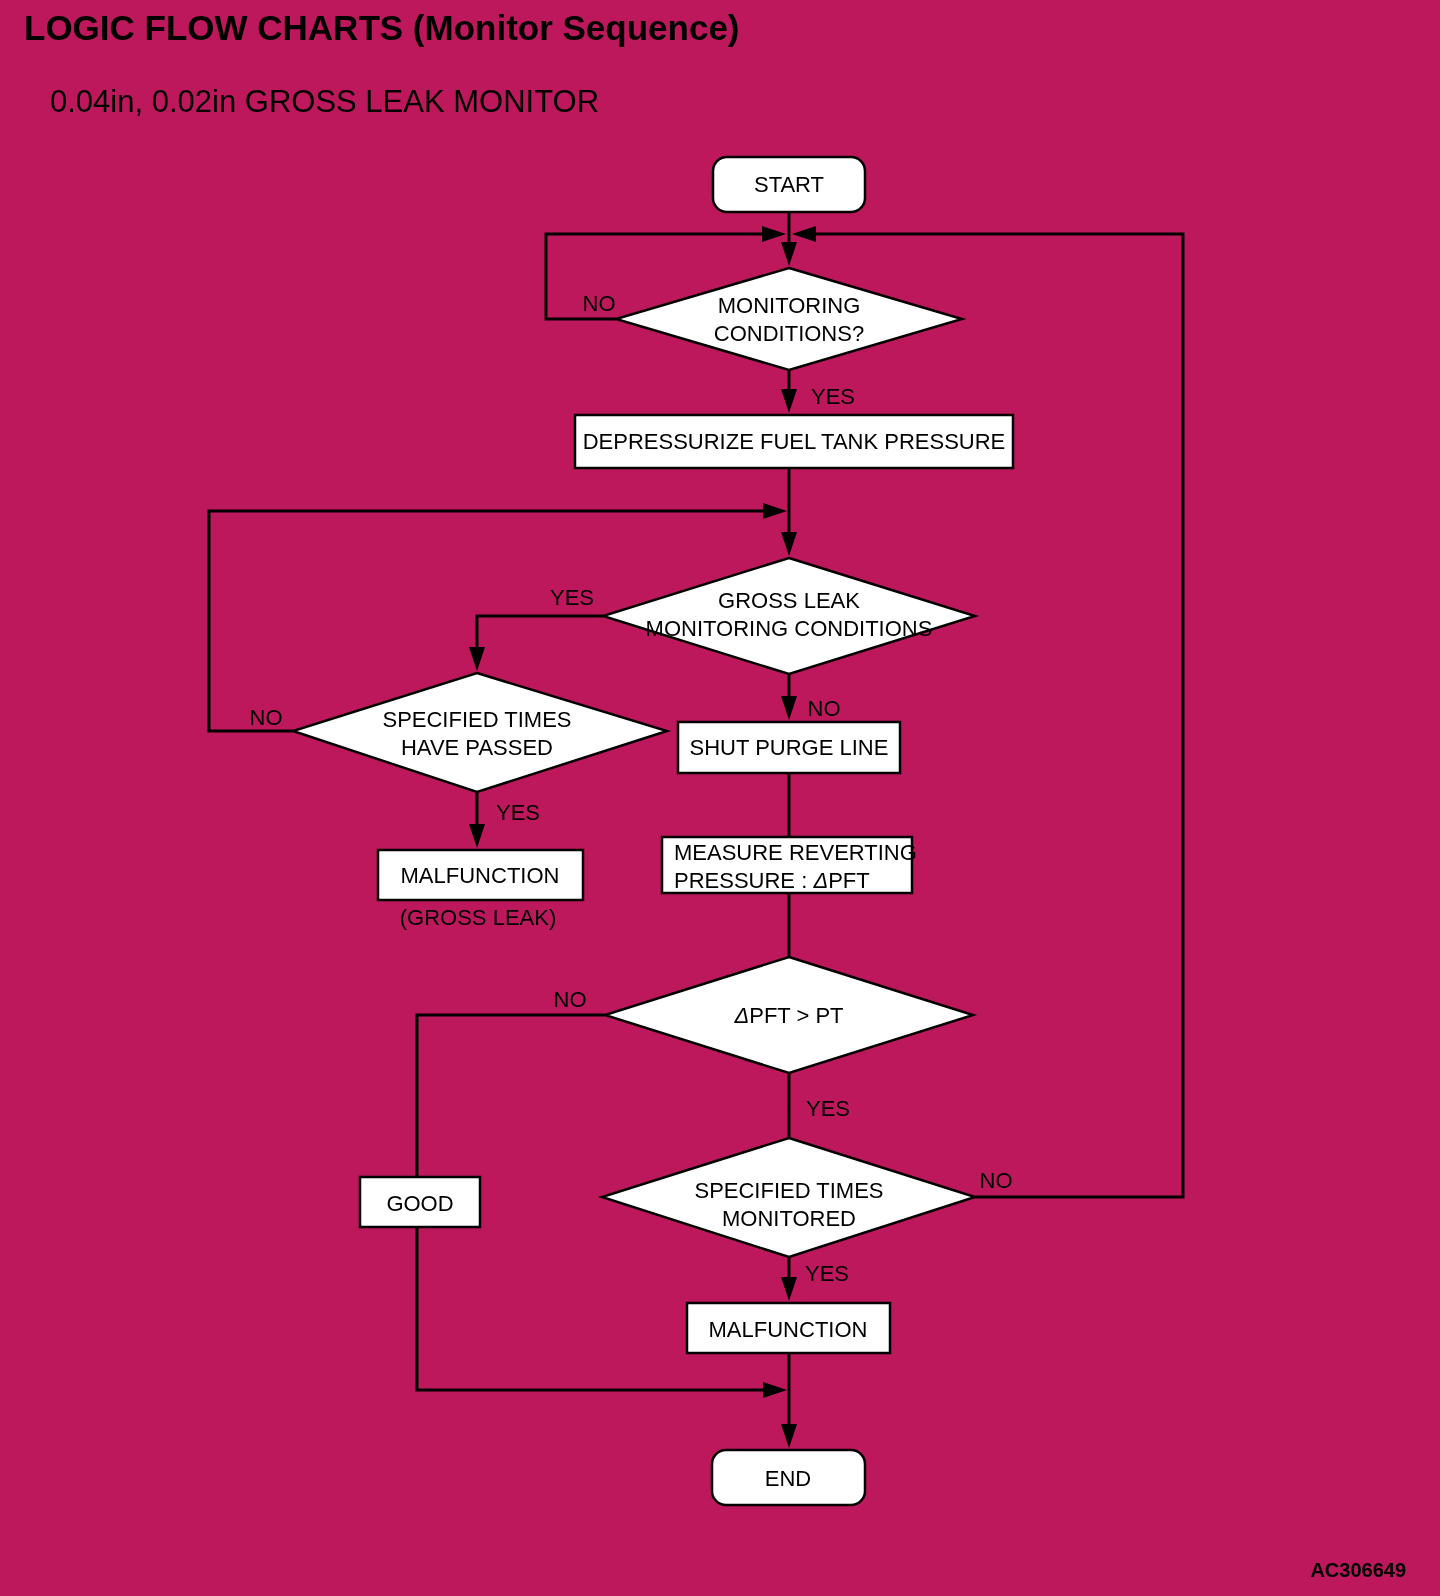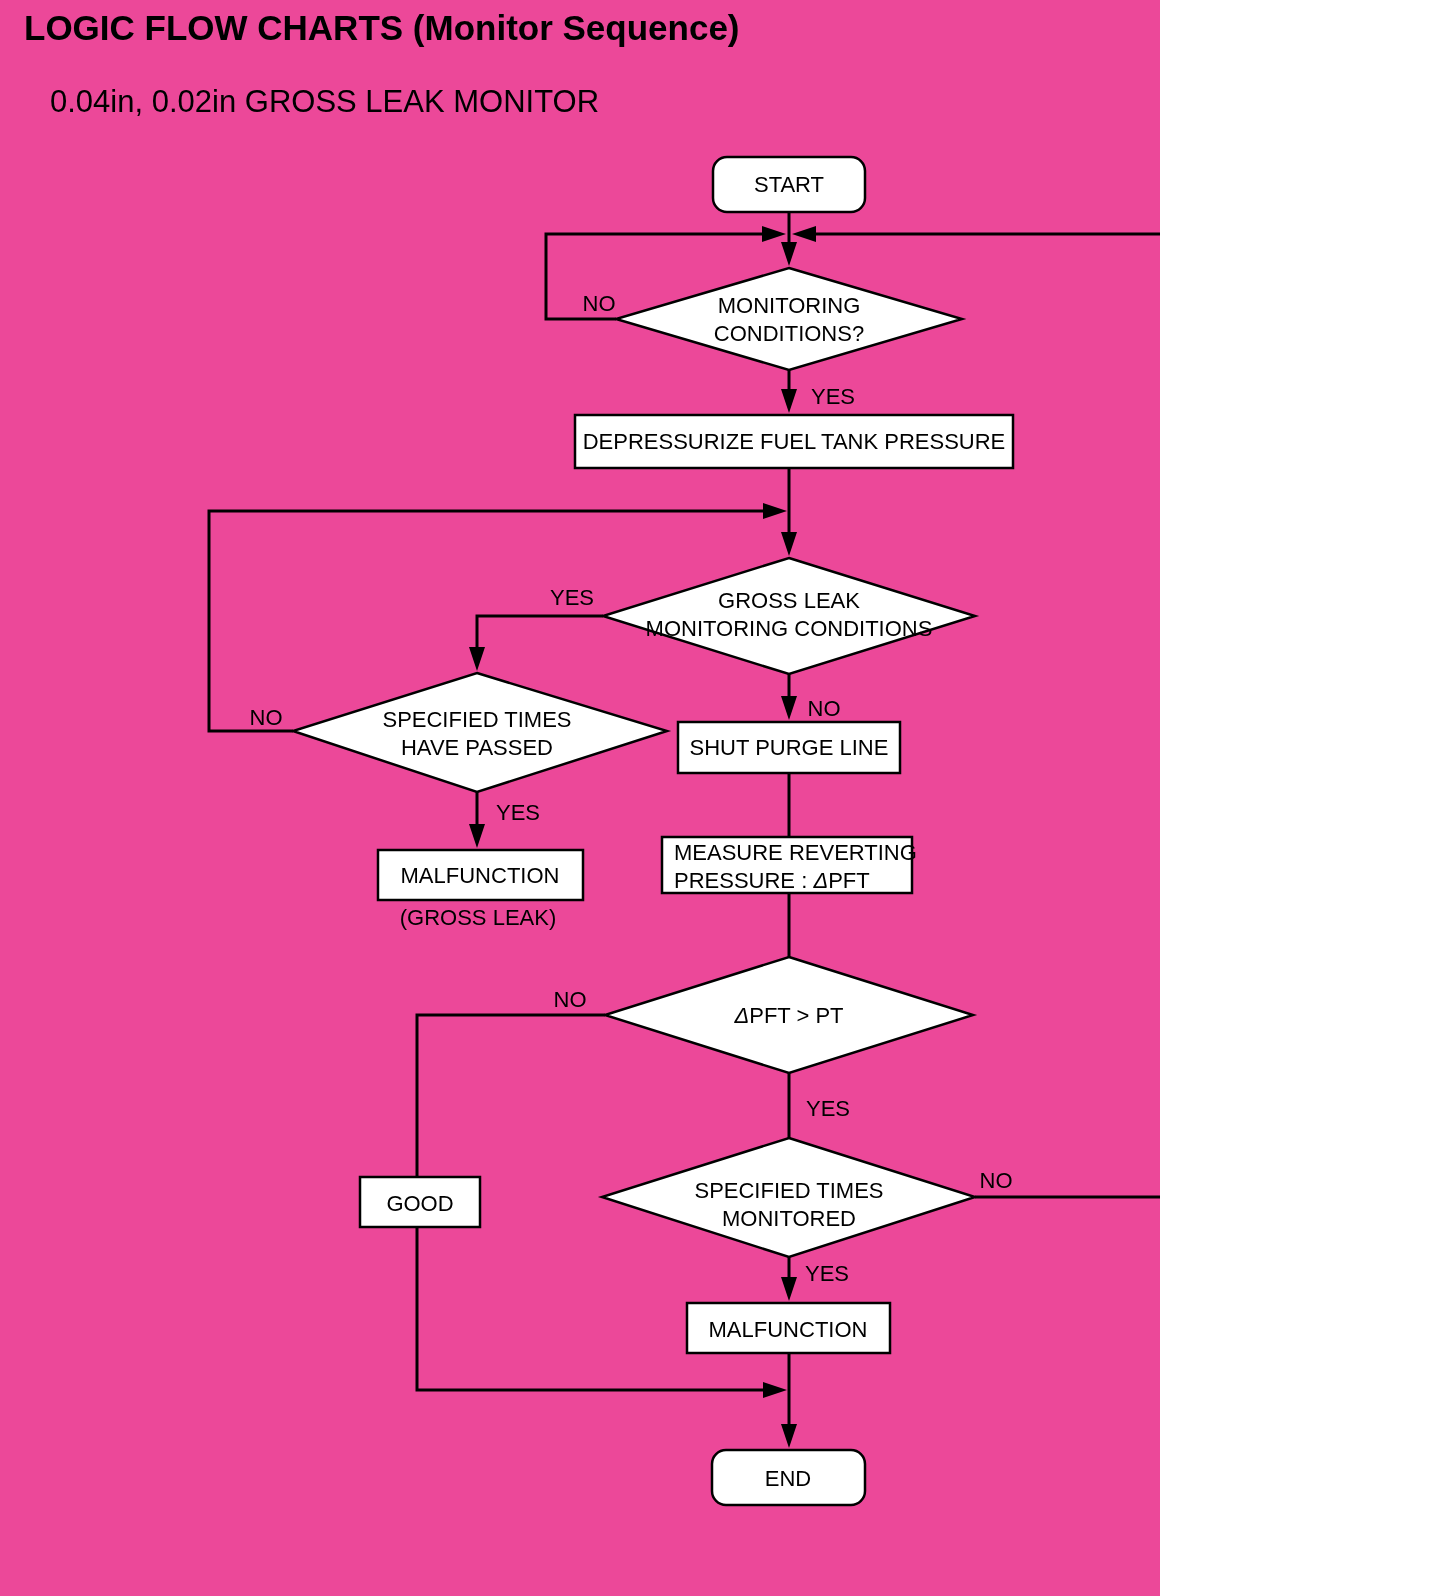--- a/index.html
+++ b/index.html
@@ -2,23 +2,23 @@
 <html><head>
 <meta charset="utf-8">
 <style>
   html, body {
     margin: 0;
     padding: 0;
     background: #ffffff;
   }
   .page {
     position: relative;
-    width: 1160px;
+    width: 1440px;
     height: 1596px;
-    background: #ec4899;
+    background: #be185d;
     overflow: hidden;
   }
   svg text {
     font-family: "Liberation Sans", sans-serif;
     fill: #000000;
   }
   .title-text   { font-size: 35px; font-weight: bold; }
   .subtitle-text{ font-size: 31px; }
   .figcode-text { font-size: 20px; font-weight: bold; }
   .node-text    { font-size: 22px; }

